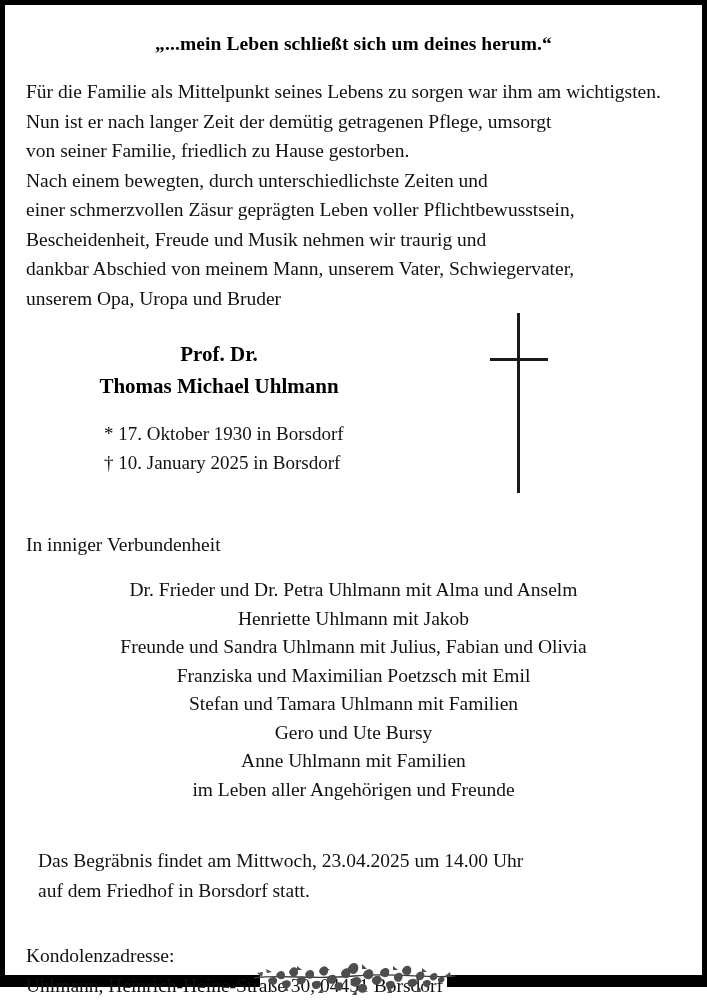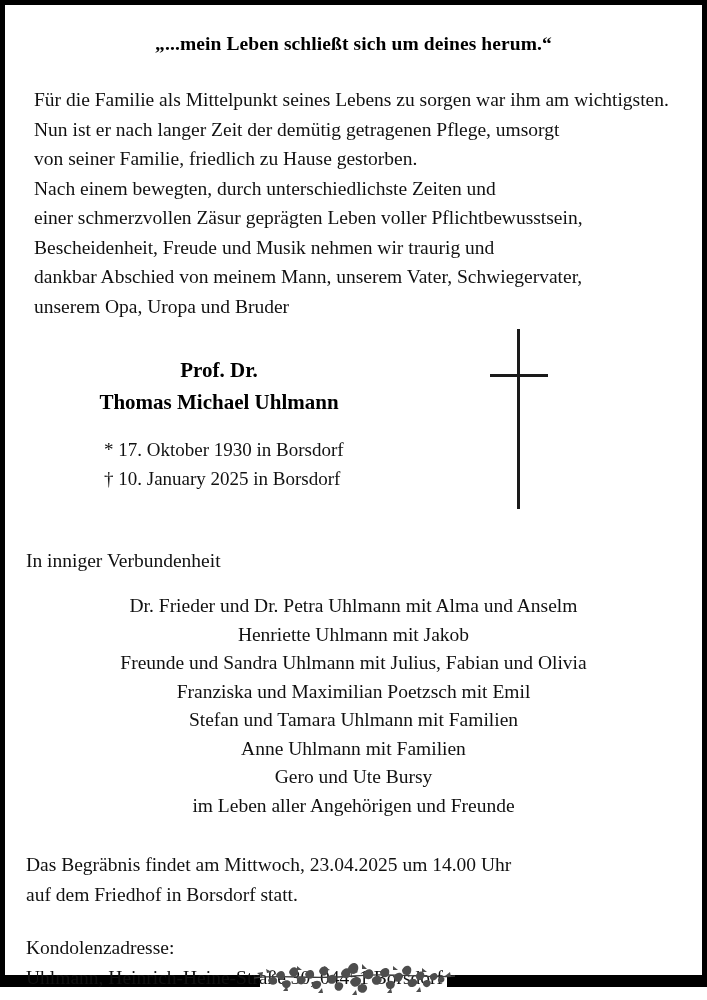--- a/index.html
+++ b/index.html
@@ -67,21 +67,21 @@
     margin: 0;
     padding-top: 28px;
     text-align: center;
     font-size: 19.5px;
     font-weight: bold;
     letter-spacing: 0.1px;
     color: #000000;
   }
 
   .intro {
-    margin: 8px;
+    margin: 0;
     padding-top: 22px;
     font-size: 19.5px;
     line-height: 29.5px;
     color: #111111;
     white-space: pre-line;
   }
 
   
   .band {
     position: relative;
@@ -153,21 +153,21 @@
     font-size: 19.5px;
     line-height: 28.5px;
     color: #111111;
     padding-top: 17px;
   }
   .mourners div {
     white-space: nowrap;
   }
 
   .closing {
-    margin: 0;
+    margin: 12px;
     padding-top: 30px;
     font-size: 19.5px;
     line-height: 29.5px;
     color: #111111;
     white-space: pre-line;
   }
   .condolence {
     margin: 0;
     padding-top: 24px;
     font-size: 19.5px;
@@ -226,22 +226,22 @@
     </div>
 
     <div class="verbundenheit">In inniger Verbundenheit</div>
 
     <div class="mourners">
       <div>Dr. Frieder und Dr. Petra Uhlmann mit Alma und Anselm</div>
       <div>Henriette Uhlmann mit Jakob</div>
       <div>Freunde und Sandra Uhlmann mit Julius, Fabian und Olivia</div>
       <div>Franziska und Maximilian Poetzsch mit Emil</div>
       <div>Stefan und Tamara Uhlmann mit Familien</div>
+      <div>Gero und Ute Bursy</div>
       <div>Anne Uhlmann mit Familien</div>
-      <div>Gero und Ute Bursy</div>
       <div>im Leben aller Angehörigen und Freunde</div>
     </div>
 
     <div class="closing">Das Begräbnis findet am Mittwoch, 23.04.2025 um 14.00 Uhr
 auf dem Friedhof in Borsdorf statt.</div>
 
     <div class="condolence">Kondolenzadresse:
 Uhlmann, Heinrich-Heine-Straße 30, 04451 Borsdorf</div>
 
   </div>

